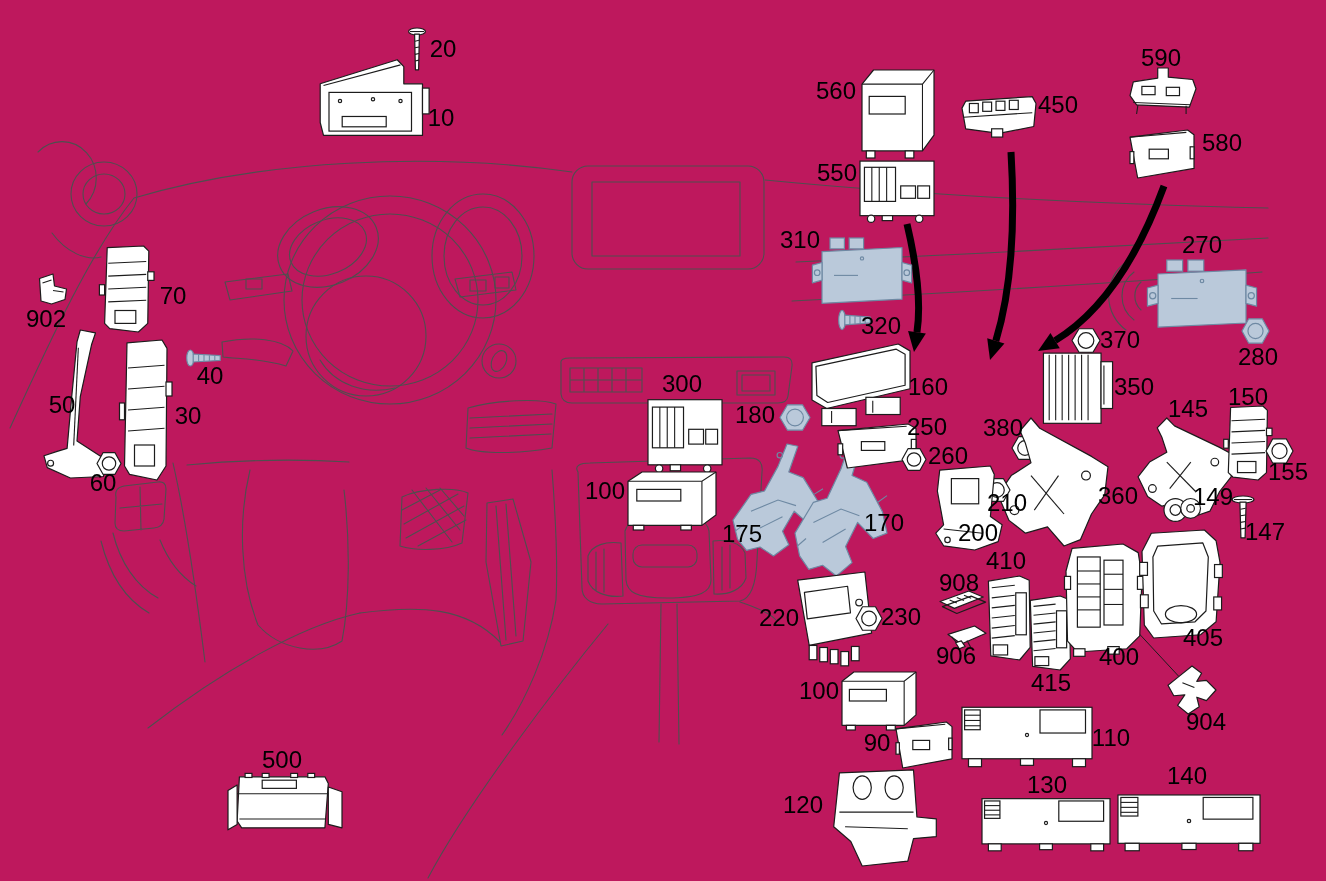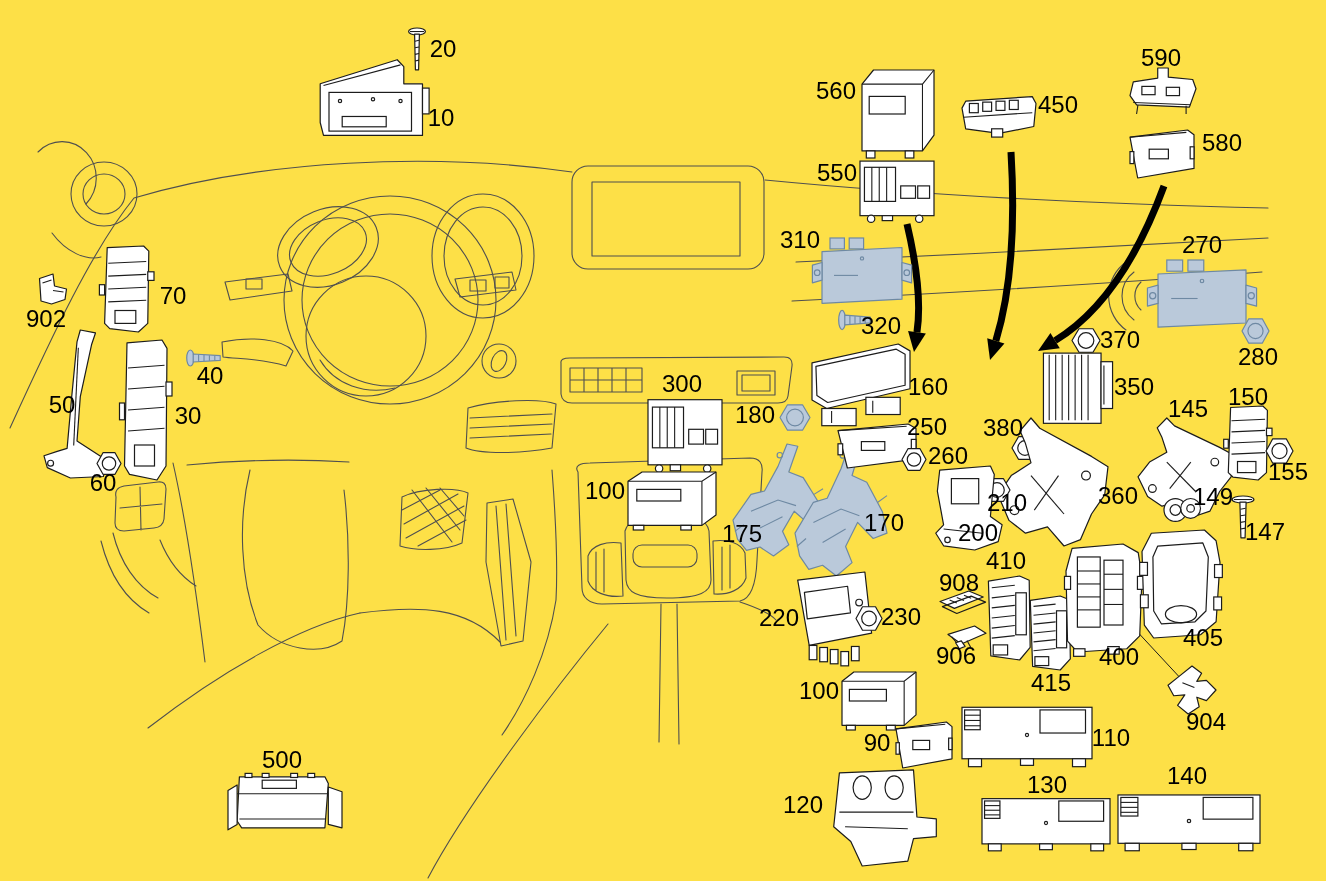--- a/index.html
+++ b/index.html
@@ -1,16 +1,16 @@
 <!DOCTYPE html>
 <html><head>
 <meta charset="utf-8">
 <style>
   html,body{margin:0;padding:0;background:#ffffff;}
-  .stage{position:relative;width:1326px;height:881px;background:#fde047;overflow:hidden;}
+  .stage{position:relative;width:1326px;height:881px;background:#be185d;overflow:hidden;}
   svg{display:block;}
   .sk{fill:none;stroke:#4f4f4f;stroke-width:1.1;stroke-linecap:round;stroke-linejoin:round;}
   .lbl{font-family:"Liberation Sans","DejaVu Sans",sans-serif;font-size:24px;fill:#000;text-anchor:middle;cursor:pointer;}
 </style>
 </head>
 <body>
 
 <div class="stage">
 <svg id="cv" width="1326" height="881" viewBox="0 0 1326 881">
 

